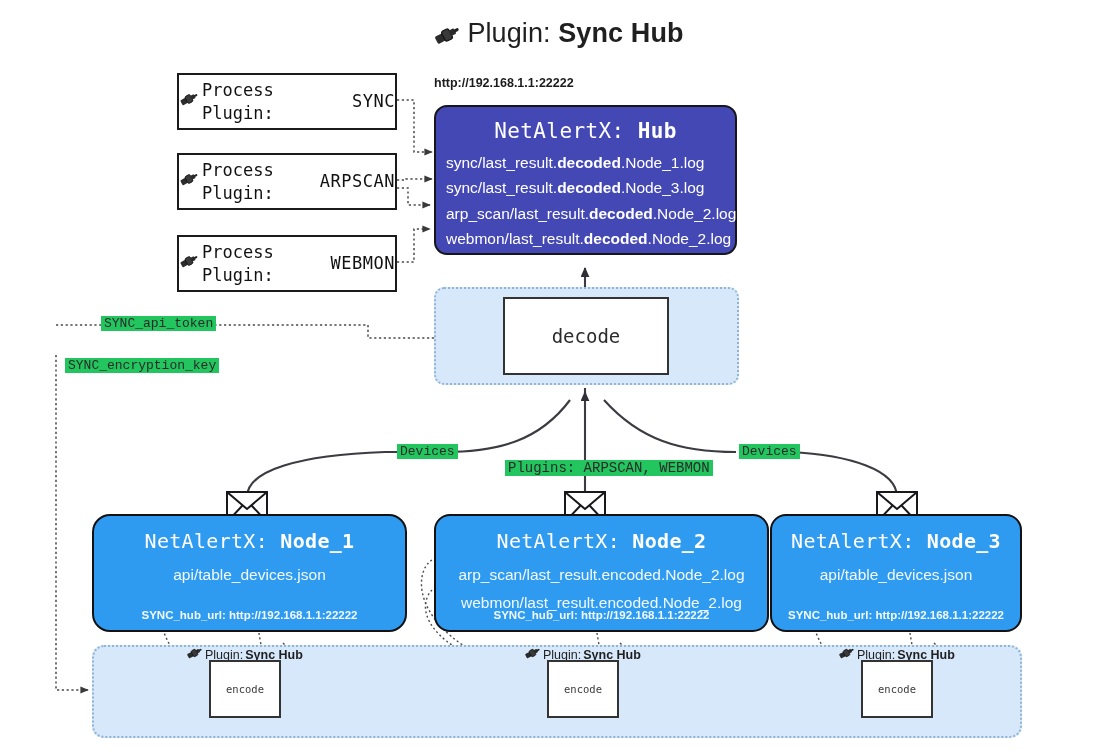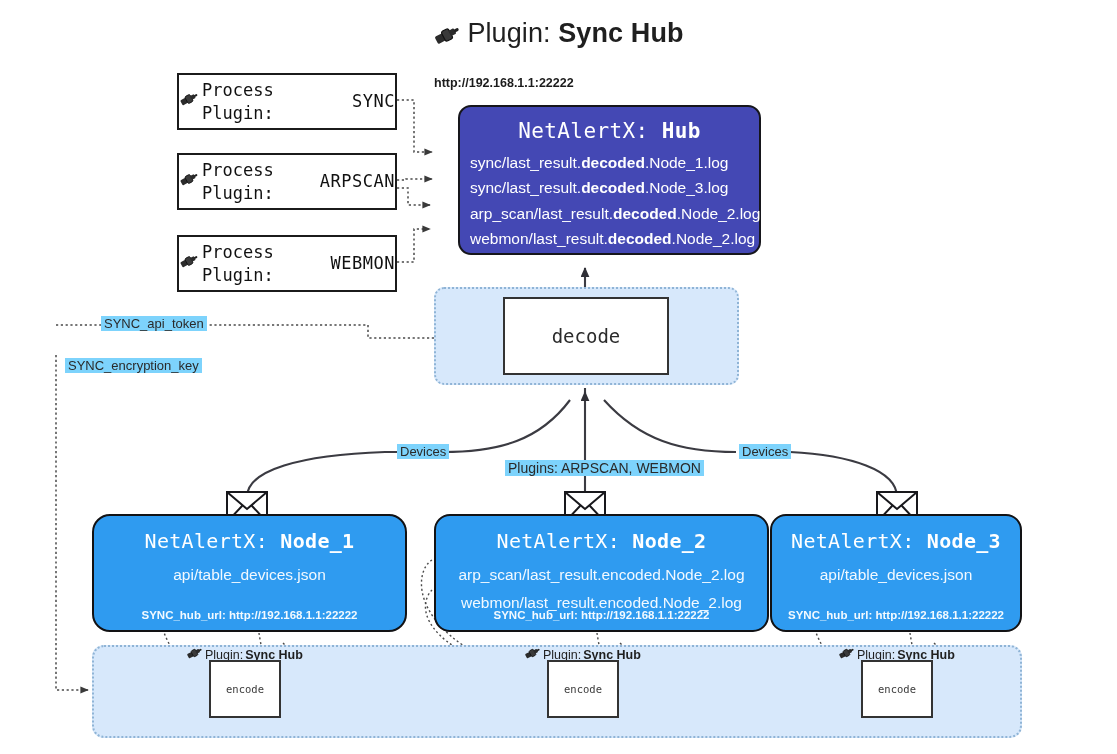--- a/index.html
+++ b/index.html
@@ -19,21 +19,21 @@
   .pbox{border:2px solid #1b1b1b;background:#fff;width:220px;height:57px;
         display:flex;flex-direction:row;align-items:center;justify-content:center;
         font-family:"DejaVu Sans Mono","Liberation Mono",monospace;font-size:17px;
         line-height:1.32;color:#111;}
   .pbox .l1{display:flex;align-items:center;gap:3px;}
   .pbox .l2{letter-spacing:.5px;}
 
   
   #hub{left:434px;top:105px;width:303px;height:150px;background:#4448b4;
        border:2px solid #16161b;border-radius:13px;color:#fff;
-       padding-top:8px;margin-left:24px;}
+       padding-top:8px;}
   #hub .hubtitle{text-align:center;font-family:"DejaVu Sans Mono","Liberation Mono",monospace;
        font-size:21px;letter-spacing:.4px;margin:4px 0 7px 0;}
   #hub .hubtitle b{font-weight:bold;}
   #hub .logline{font-size:15.5px;line-height:1.64;padding-left:10px;white-space:nowrap;}
   #hub .logline b{font-weight:bold;}
   #huburl{left:434px;top:76px;width:303px;text-align:left;font-size:12.5px;
           font-weight:bold;color:#1c1c1c;}
 
   
   #decodeband{left:434px;top:287px;width:305px;height:98px;background:#d7e8fb;
@@ -63,21 +63,21 @@
   
   #encband{left:92px;top:645px;width:930px;height:93px;background:#d7e8fb;
        border:2.2px dotted #8fb4d6;border-radius:12px;}
   .encbox{width:72px;height:58px;background:#fff;border:2px solid #333;
        display:flex;align-items:center;justify-content:center;
        font-family:"DejaVu Sans Mono","Liberation Mono",monospace;font-size:10.5px;color:#3a3a3a;}
   .enclbl{font-size:12.5px;white-space:nowrap;display:flex;align-items:center;gap:2px;}
   .enclbl b{font-weight:bold;}
 
   
-  .elbl{font-size:13px;color:#2a2a2a;background:#7dd3fc;padding:0 3px;white-space:nowrap;}
+  .elbl{font-size:13px;color:#2a2a2a;background:#22c55e;padding:0 3px;white-space:nowrap;font-family:Liberation Mono, monospace;}
   .elbl.big{font-size:14px;}
 </style>
 </head>
 <body>
 
 <div id="stage">
 
   <svg class="layer">
     <defs>
       <marker id="ah" markerWidth="9" markerHeight="9" refX="7.6" refY="3.6" orient="auto" markerUnits="userSpaceOnUse">

